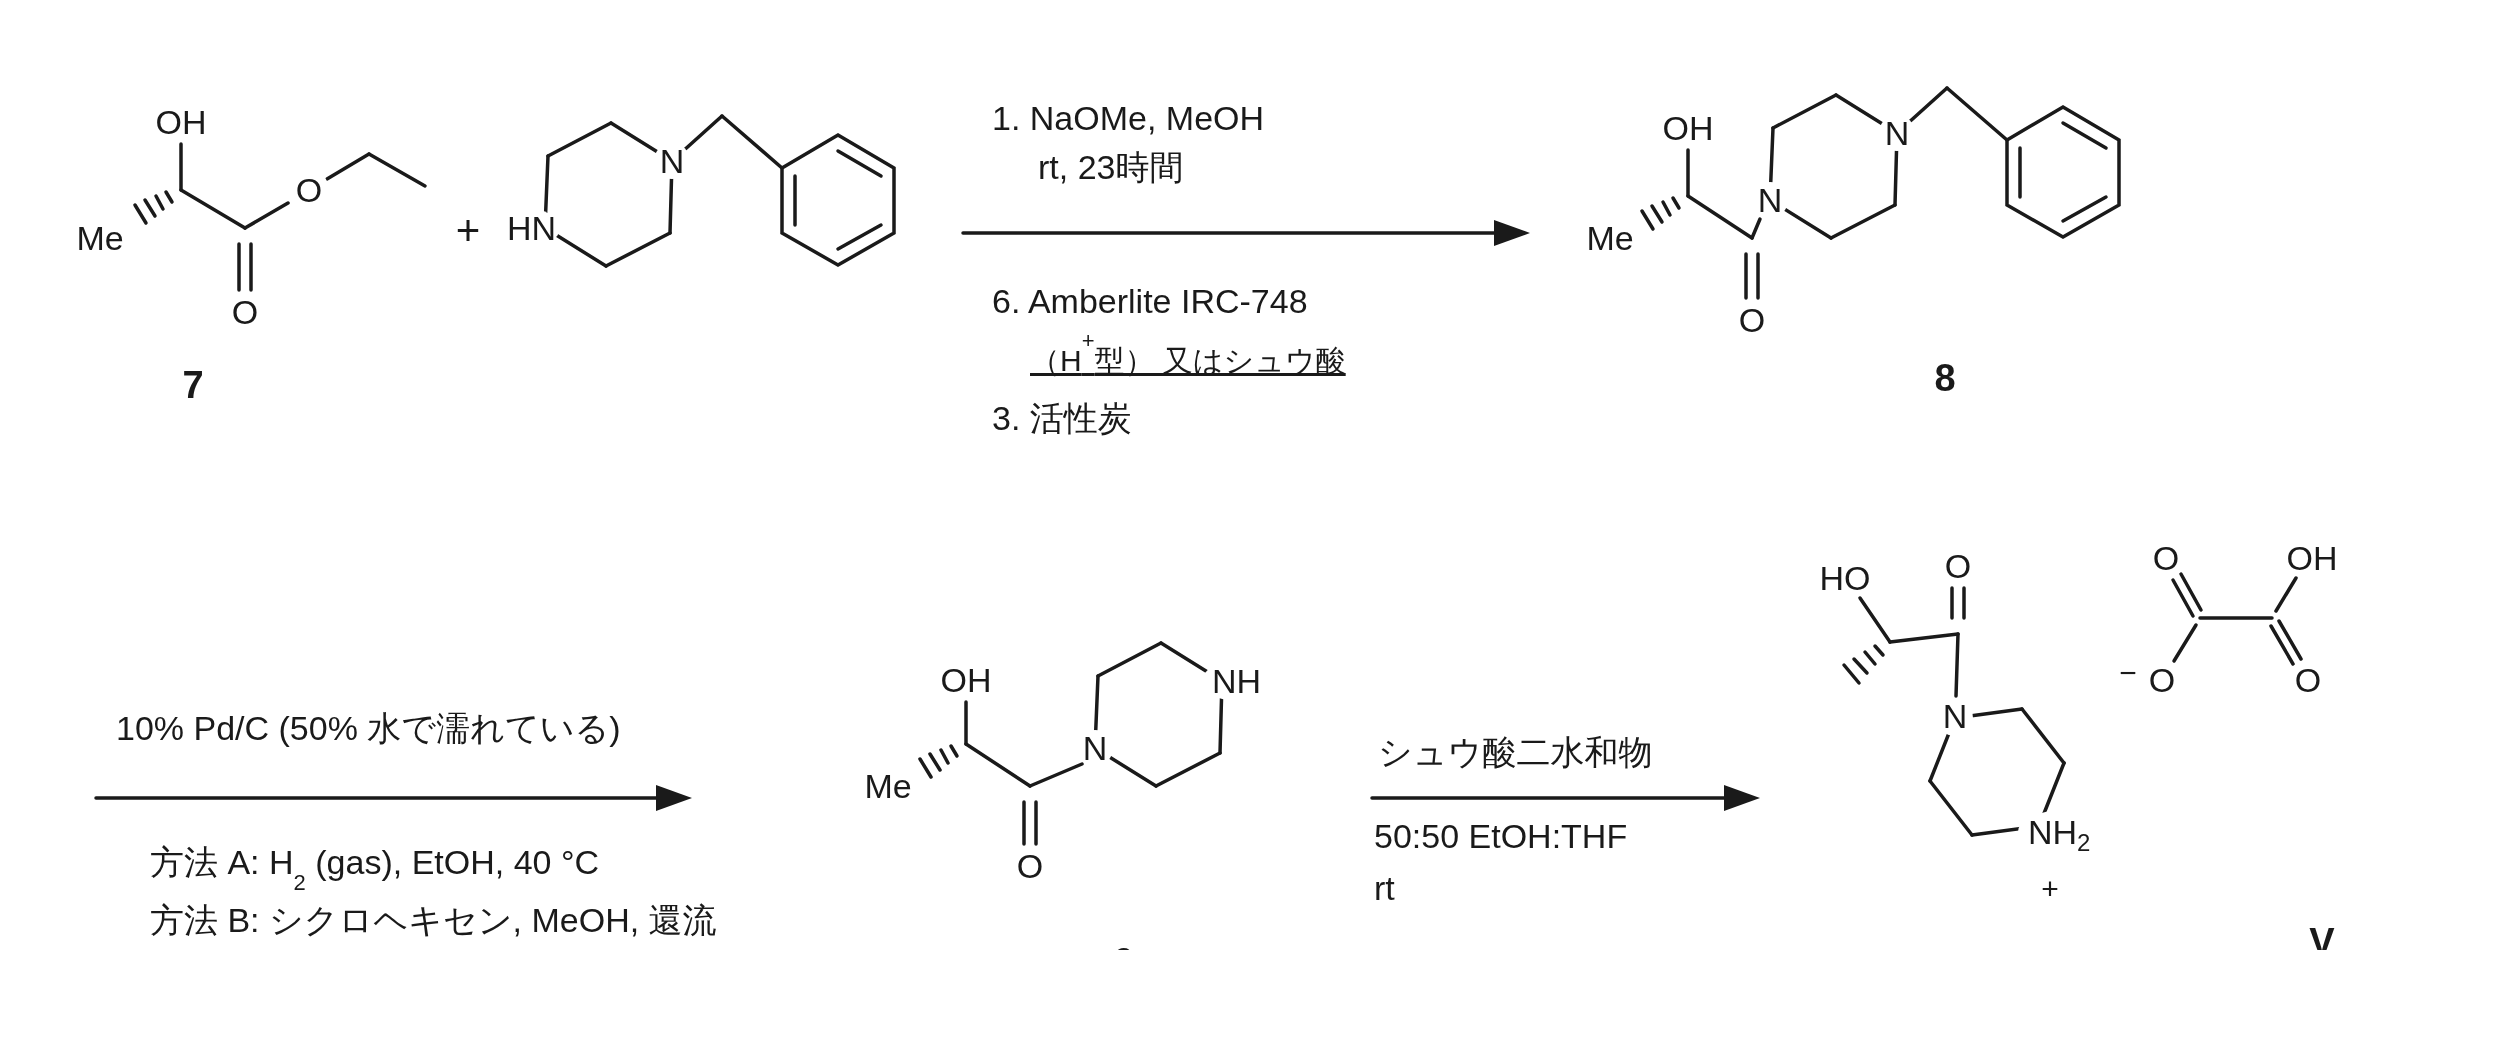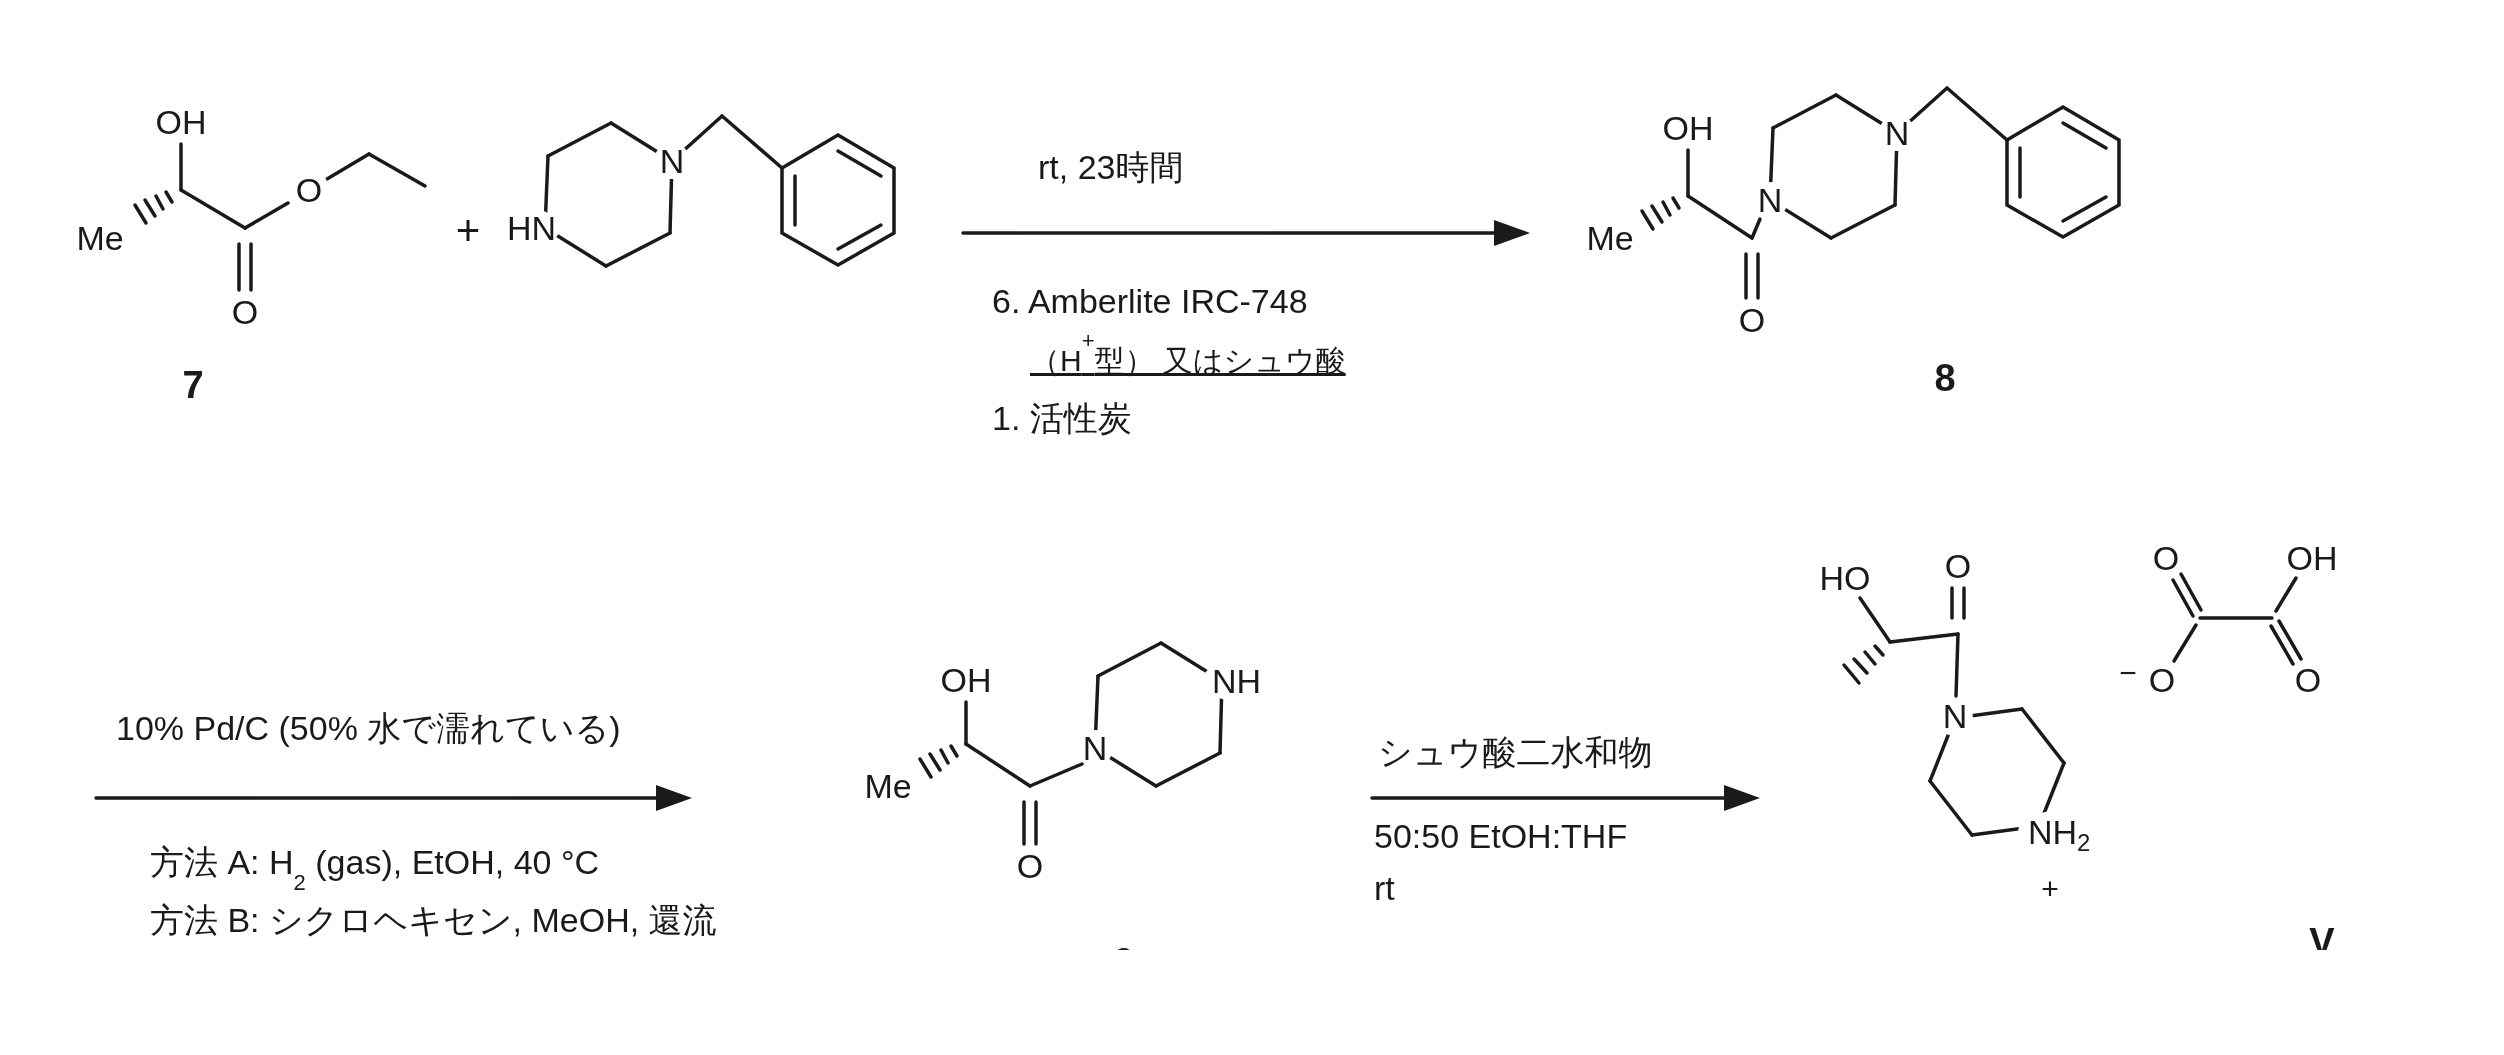--- a/index.html
+++ b/index.html
@@ -227,24 +227,25 @@
     </g>
     <text x="2166" y="558">O</text>
     <text x="2312" y="558">OH</text>
     <text x="2128" y="672" class="chg">−</text>
     <text x="2162" y="680">O</text>
     <text x="2308" y="680">O</text>
   </g>
 
 </svg>
 
+<div class="cond" style="left:992px;top:98px">1.  NaOMe, MeOH</div>
 <div class="cond" style="left:1038px;top:147px">rt, 23時間</div>
 <div class="cond" style="left:992px;top:281px">6.  Amberlite IRC-748</div>
 <div class="cond small" style="left:1030px;top:340px"><span>（H</span><sup class="sp">+</sup><span>型） 又はシュウ酸</span></div>
-<div class="cond" style="left:992px;top:398px">1.  活性炭</div>
+<div class="cond" style="left:992px;top:398px">3.  活性炭</div>
 
 <div class="cond" style="left:116px;top:708px">10% Pd/C (50% 水で濡れている)</div>
 <div class="cond" style="left:150px;top:842px"><span>方法 A: H</span><sub class="sb">2</sub><span> (gas), EtOH, 40 °C</span></div>
 <div class="cond" style="left:150px;top:900px">方法 B: シクロヘキセン, MeOH, 還流</div>
 
 <div class="cond" style="left:1378px;top:732px">シュウ酸二水和物</div>
 <div class="cond" style="left:1374px;top:816px">50:50 EtOH:THF</div>
 <div class="cond" style="left:1374px;top:868px">rt</div>
 
 </div>

